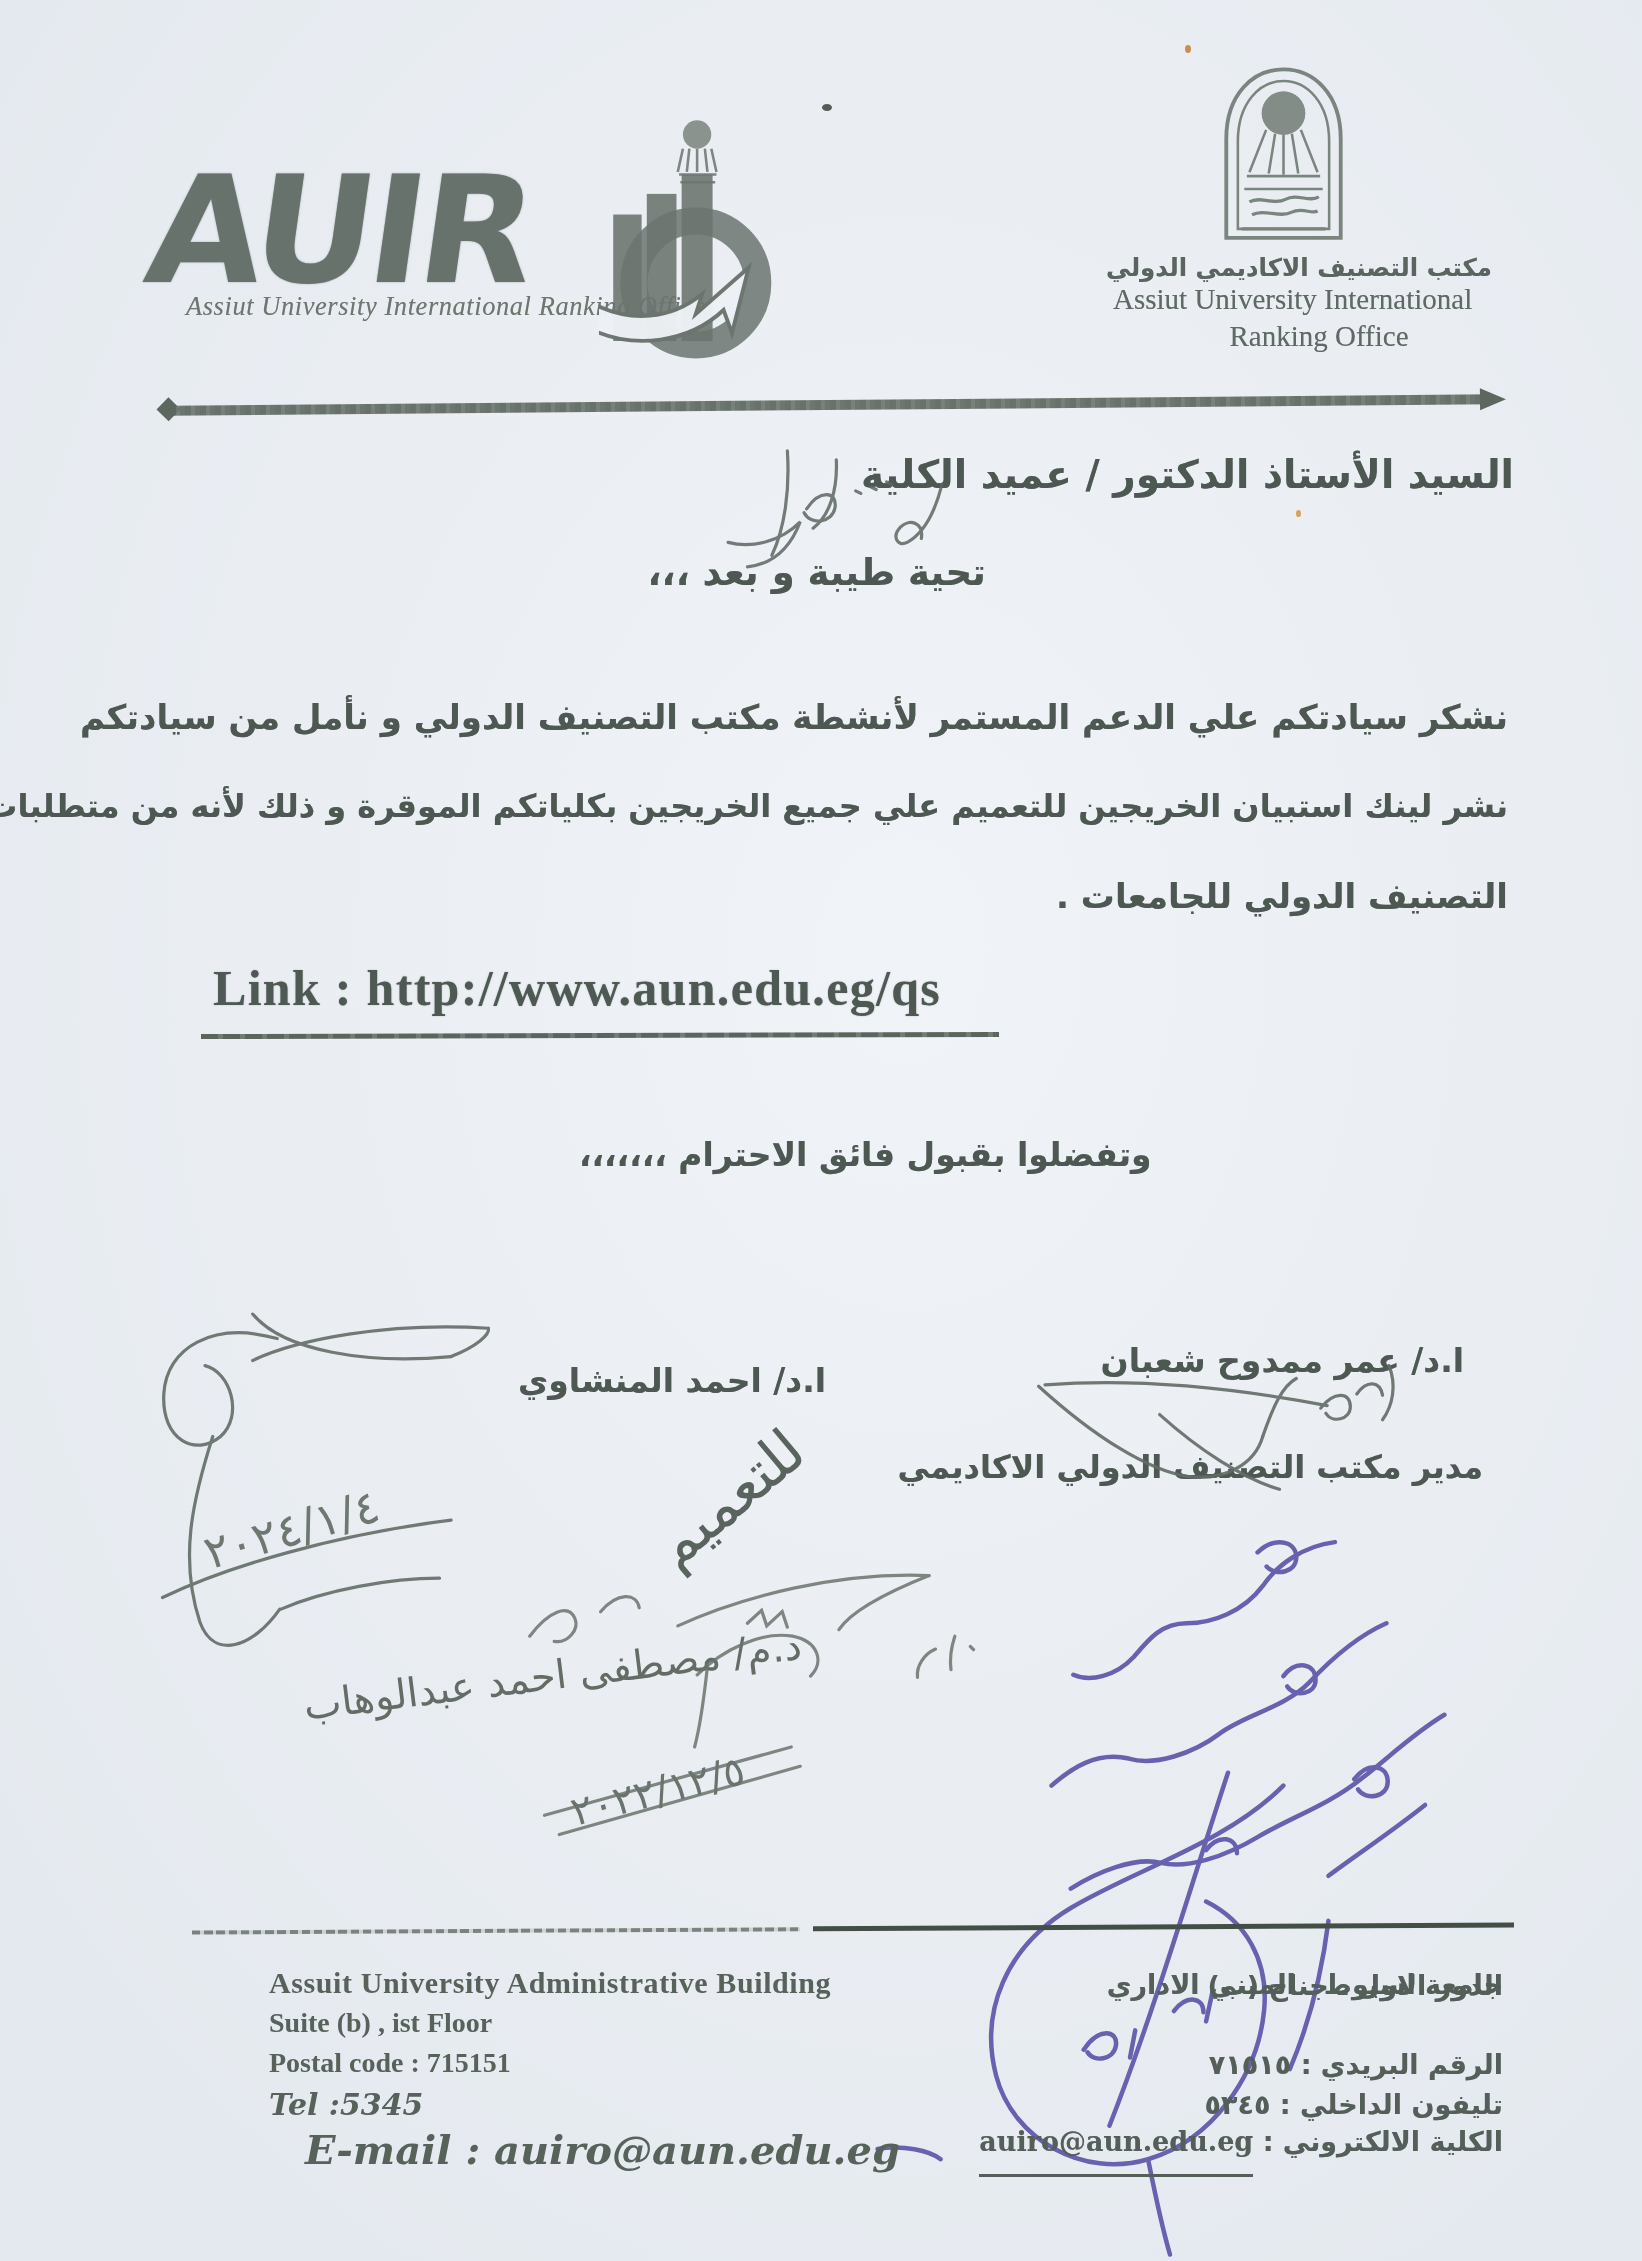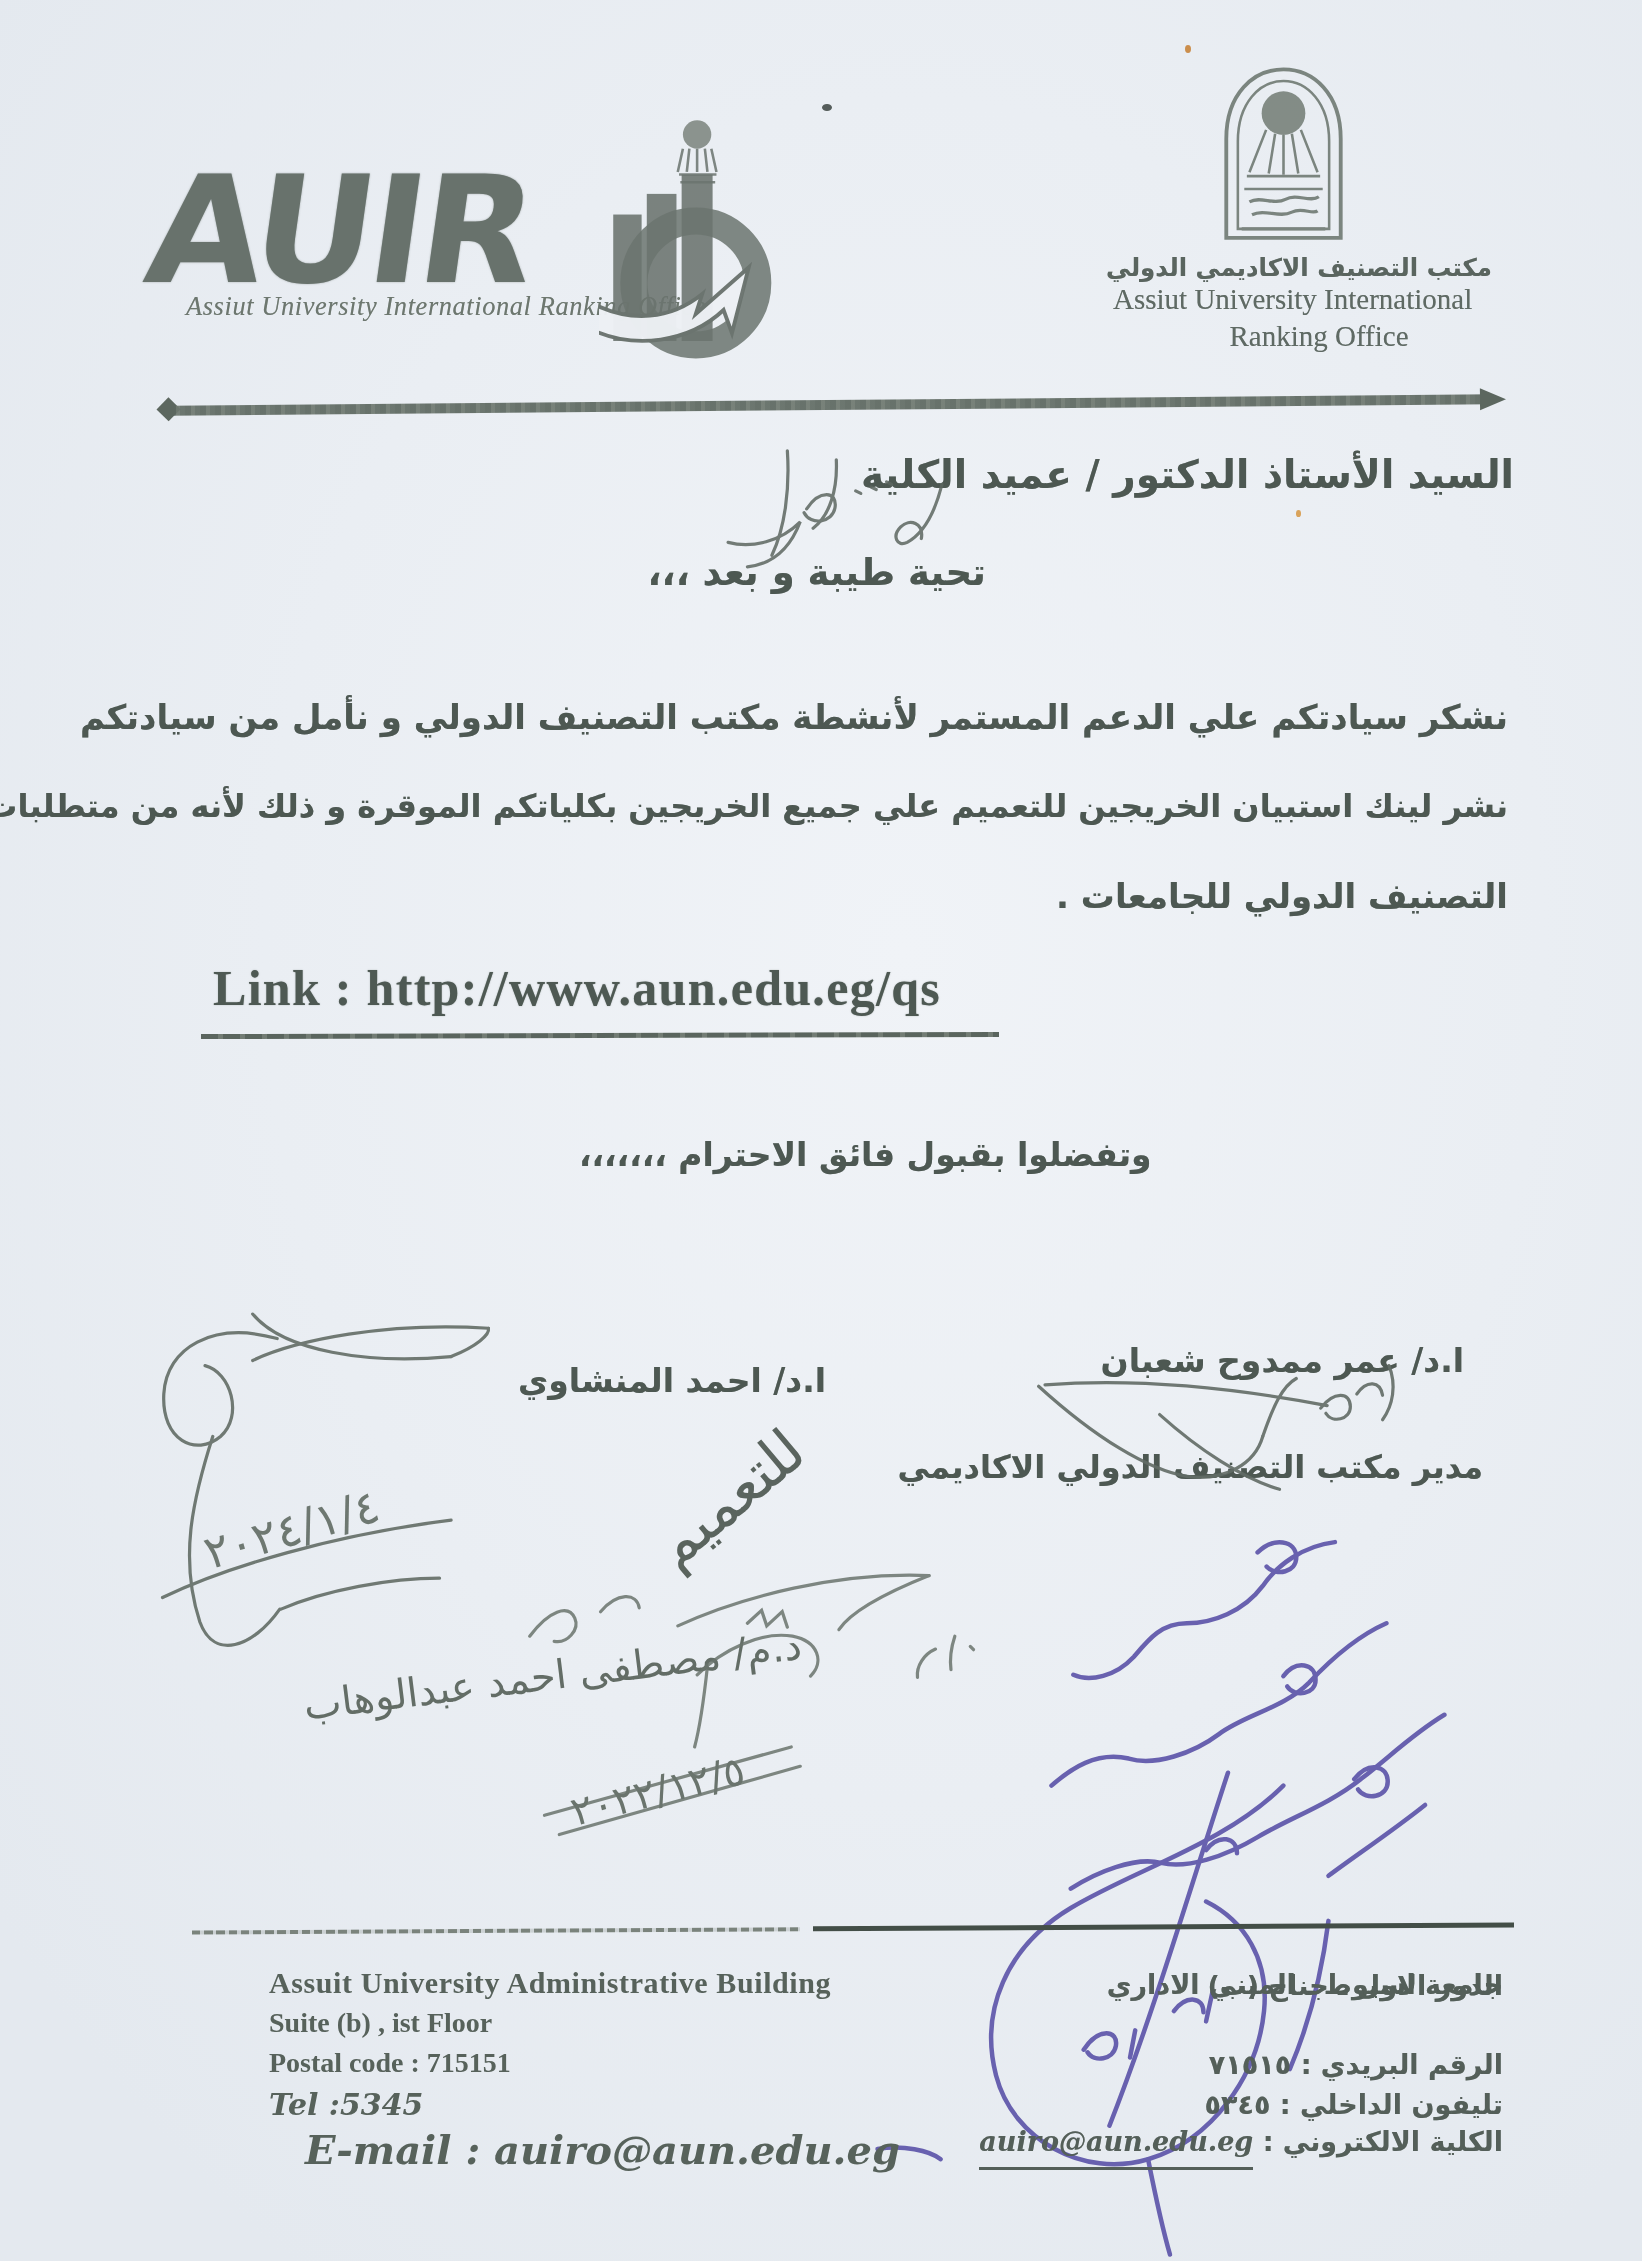--- a/index.html
+++ b/index.html
@@ -60,22 +60,22 @@
   .footer-sep{ position:absolute; left:192px; top:1926px; width:1322px; height:6.4px; transform:rotate(-0.3deg);}
   .footer-sep .seg-a{ position:absolute; left:0; top:1.3px; width:46%; height:3.9px;
     background:repeating-linear-gradient(90deg,#7a837c 0 8.4px,rgba(122,131,124,.25) 8.4px 12.2px);}
   .footer-sep .seg-b{ position:absolute; right:0; top:0; width:53%; height:5.2px; background:#434e47;}
   .f-en1{ left:269px; top:1966px; font-size:30px; font-weight:bold; letter-spacing:0.6px;}
   .f-en2{ left:269px; top:2007px; font-size:28px; font-weight:bold;}
   .f-en3{ left:269px; top:2047px; font-size:28px; font-weight:bold;}
   .f-en4{ left:269px; top:2087px; font-size:30px;}
   .f-en5{ left:269px; top:2126px; font-size:40px;margin-left:36px;}
   .f-ar{ right:140px; font-size:27px; color:#545f59;}
-  .f-ar .em{ font-family:"DejaVu Serif", serif; font-style:italic; direction:ltr; unicode-bidi:embed;
-    border-bottom:3.2px solid #545f59; padding-bottom:10px;}
+  .f-ar .em{ font-family:"DejaVu Serif", serif; direction:ltr; unicode-bidi:embed;
+    border-bottom:3.2px solid #545f59; padding-bottom:17px;}
   .dot{ position:absolute; border-radius:50%;}
   svg.overlay{ position:absolute; left:0; top:0; }
 </style>
 </head>
 <body>
 
 <div class="page">
 
   <div class="logo-acronym">AUIR</div>
   <div class="logo-tagline">Assiut University International Ranking Office</div>

